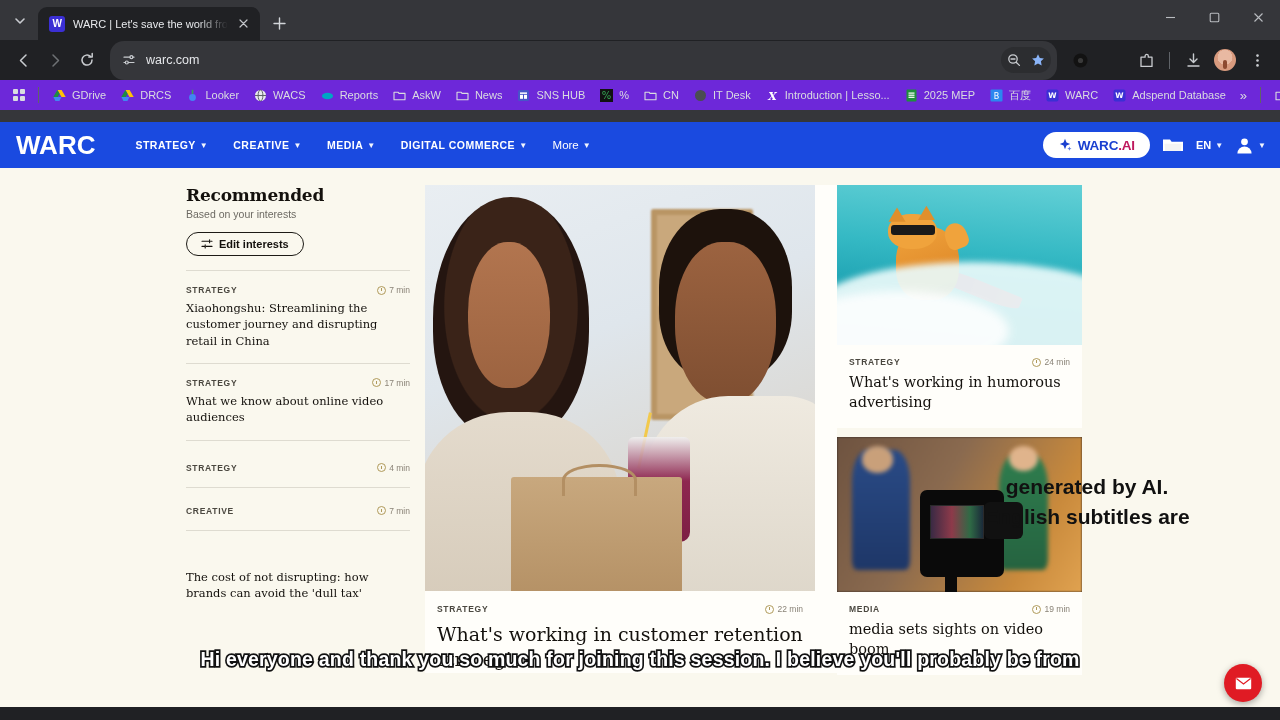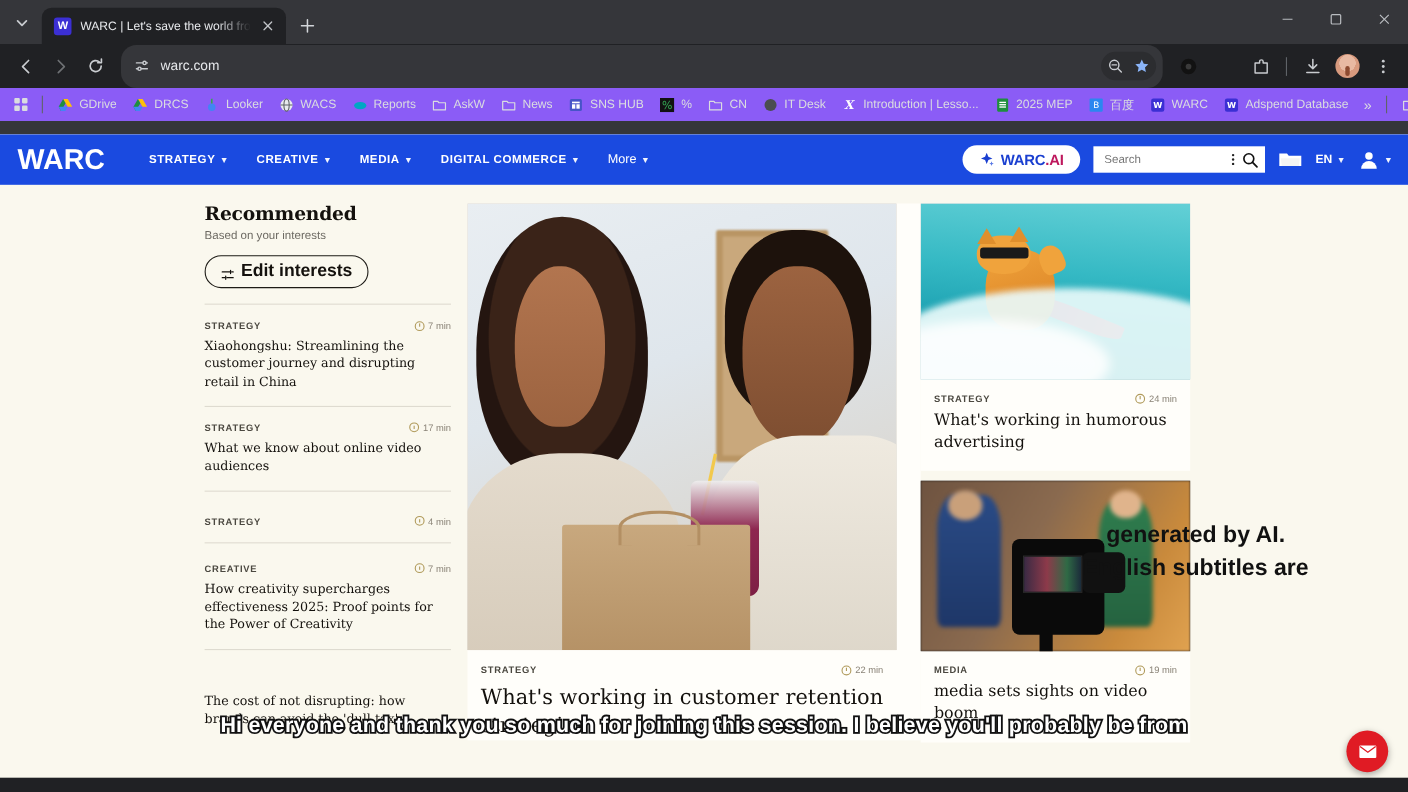--- a/index.html
+++ b/index.html
@@ -79,21 +79,21 @@
     background: radial-gradient(circle at 50% 38%, #e8b9a2 0 42%, #d89a7e 43% 100%);
     position: relative; overflow: hidden; flex: none;
   }
   .avatar-btn::after {
     content: ""; position: absolute; left: 50%; top: 52%; width: 4px; height: 9px;
     background: #8d4a30; border-radius: 2px; transform: translateX(-50%);
   }
 
   
   .bookmarks {
-    height: 30px; background: #8b5cf6; display: flex; align-items: center;
+    height: 30px; background: #6d28d9; display: flex; align-items: center;
     padding: 0 6px; gap: 0px; font-size: 11px; color: #dadce0; overflow: hidden;
   }
   .bm {
     display: flex; align-items: center; gap: 5px; padding: 3px 7px;
     border-radius: 4px; white-space: nowrap; flex: none; max-width: 150px;
   }
   .bm-label { overflow: hidden; text-overflow: ellipsis; }
   .bm-sep { width: 1px; height: 16px; background: #5f6368; margin: 0 6px; flex: none; }
   .bm-ic { width: 15px; height: 15px; flex: none; display: flex; align-items: center; justify-content: center; }
 
@@ -130,23 +130,23 @@
   .search-dots { color: #222; font-size: 11px; letter-spacing: 0; line-height: 1; }
   .lang { color: #fff; font-size: 11px; font-weight: 700; display: flex; align-items: center; gap: 4px; }
 
   .content { display: flex; padding-top: 17px; gap: 0; height: 552px; }
 
   
   .col-left { width: 425px; flex: none; padding-left: 186px; padding-right: 15px; }
   .rec-title { font-family: "DejaVu Serif", serif; font-size: 17px; font-weight: 700; color: #14110d; letter-spacing: -.2px; }
   .rec-sub { font-size: 10.5px; color: #6d6a63; margin-top: 3px; }
   .edit-btn {
-    margin-top: 12px; display: inline-flex; align-items: flex-end; gap: 6px;
+    margin-top: 12px; display: inline-flex; align-items: center; gap: 6px;
     border: 1px solid #1d1b16; border-radius: 16px; padding: 5px 14px;
-    font-size: 16px; font-weight: 600; color: #14110d; background: transparent;
+    font-size: 11px; font-weight: 600; color: #14110d; background: transparent;
   }
   .rec-list { margin-top: 14px; }
   .rec-item { border-top: 1px solid #dedbd0; padding: 14px 0 14px 0; }
   .rec-item:first-child { border-top: 1px solid #dedbd0; }
   .rec-meta { display: flex; align-items: center; justify-content: space-between; }
   .kicker { font-size: 8.5px; font-weight: 700; letter-spacing: .7px; color: #4b4840; }
   .readtime { font-size: 8.5px; color: #8a8377; display: flex; align-items: center; gap: 3px; }
   .clock { width: 9px; height: 9px; border: 1px solid #b09a5a; border-radius: 50%; position: relative; flex: none; }
   .clock::after { content:""; position:absolute; left: 3px; top: 1.5px; width: 1px; height: 3px; background: #b09a5a; }
   .rec-headline {
@@ -553,36 +553,20 @@
         <div class="ai-pill">
           <span>
             <svg width="14" height="14" viewBox="0 0 14 14">
                 <path d="M7 .8l1.5 3.7L12.2 6 8.5 7.5 7 11.2 5.5 7.5 1.8 6l3.7-1.5z" fill="#1a3fd0"></path>
                 <path d="M11.4 8.6l.6 1.5 1.5.6-1.5.6-.6 1.5-.6-1.5-1.5-.6 1.5-.6z" fill="#5b7ae6"></path>
               </svg>
           </span>
           <span class="ai-pill-text"><span>WARC</span><em>.AI</em></span>
         </div>
 
-        <div class="search-box">
-          <input class="search-input" placeholder="Search" style="">
-          <span class="search-dots">
-            <svg width="4" height="14" viewBox="0 0 4 14">
-                <circle cx="2" cy="3" r="1.1" fill="#222"></circle>
-                <circle cx="2" cy="7" r="1.1" fill="#222"></circle>
-                <circle cx="2" cy="11" r="1.1" fill="#222"></circle>
-              </svg>
-          </span>
-          <span>
-            <svg width="15" height="15" viewBox="0 0 15 15">
-                <circle cx="6.3" cy="6.3" r="4.5" stroke="#111" stroke-width="1.5" fill="none"></circle>
-                <path d="M9.7 9.7l4 4" stroke="#111" stroke-width="1.6" stroke-linecap="round"></path>
-              </svg>
-          </span>
-        </div>
 
         <span>
           <svg width="22" height="18" viewBox="0 0 22 18">
               <path d="M1 3.5h7l1.6 2.2H21V15H1z" fill="#fff"></path>
               <path d="M2.4 7.8h17.2L18.8 15H3.2z" fill="#f4f4f4"></path>
             </svg>
         </span>
 
         <div class="lang">
           <span>EN</span>
@@ -647,21 +631,20 @@
             </div>
           </div>
           <div class="rec-item" style="padding-top:18px">
             <div class="rec-meta">
               <span class="kicker">CREATIVE</span>
               <span class="readtime">
                   <span class="clock"></span>
                   <span>7 min</span>
                 </span>
             </div>
-            <div class="rec-headline">How creativity supercharges effectiveness 2025: Proof points for the Power of Creativity</div>
           </div>
           <div class="rec-item" style="padding-top:22px">
             <div class="rec-headline" style="margin-top:16px">The cost of not disrupting: how brands can avoid the 'dull tax'</div>
           </div>
         </div>
       </div>
 
       <div class="col-center">
         <div class="card">
           <div class="hero-img">

